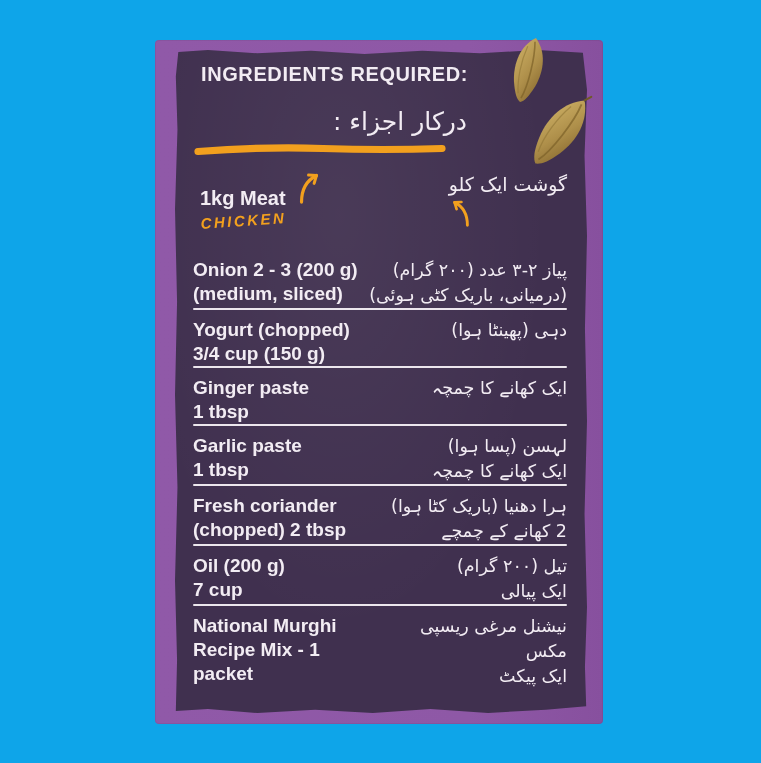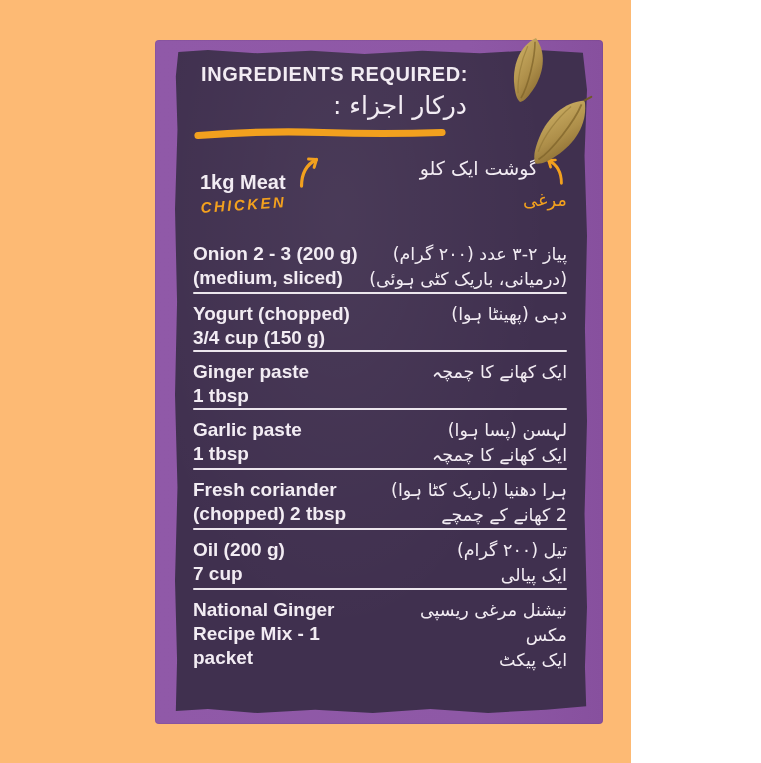--- a/index.html
+++ b/index.html
@@ -1,42 +1,42 @@
 <!DOCTYPE html>
 <html lang="en"><head>
 <meta charset="utf-8">
 <style>
   html,body{margin:0;padding:0;background:#ffffff;}
-  .stage{position:relative;width:631px;height:763px;background:#fdba74;overflow:hidden;
+  .stage{position:relative;width:761px;height:763px;background:#0ea5e9;overflow:hidden;
          font-family:"Liberation Sans",sans-serif;}
   
   .package{position:absolute;left:155px;top:40px;width:448px;height:684px;
            background:linear-gradient(90deg,#9059a8 0%,#8e58a6 70%,#87509e 100%);
            border-radius:4px;box-shadow:inset 0 0 0 1px rgba(0,0,0,0.05);}
   
   .panel{position:absolute;left:20px;top:10px;width:412px;height:663px;
          background:radial-gradient(ellipse at 40% 25%,rgba(255,255,255,0.05),rgba(0,0,0,0) 60%),#40304f;
          clip-path:polygon(0.8% 0.3%,8% 0%,20% 0.5%,33% 0.1%,46% 0.6%,60% 0.1%,74% 0.5%,88% 0%,99% 0.4%,
            100% 6%,99.4% 16%,100% 28%,99.5% 42%,100% 56%,99.4% 70%,100% 84%,99.5% 93%,99.8% 99%,
            90% 99.5%,76% 100%,62% 99.4%,48% 100%,34% 99.5%,20% 100%,8% 99.4%,0.2% 99.7%,
            0.5% 92%,0% 80%,0.6% 66%,0% 52%,0.5% 38%,0% 24%,0.6% 12%,0.2% 4%);}
   .content{padding:12px 20px 0 18px;color:#f2ecf3;}
   .title-en{font-size:20px;line-height:24px;font-weight:bold;letter-spacing:0.6px;margin:0 0 0 8px;}
   .title-ur{direction:rtl;text-align:right;font-family:"DejaVu Sans",sans-serif;
-            font-size:25px;line-height:36px;padding-right:100px;margin-top:2px;}
+            font-size:25px;line-height:36px;padding-right:100px;margin-top:18px;}
   .underline{margin:3px 0 0 0;display:block;}
   
   .meat-row{display:flex;justify-content:space-between;margin-top:15px;min-height:60px;}
   .meat-left{padding-left:7px;}
   .meat-qty-line{display:flex;gap:9px;align-items:flex-start;}
   .meat-qty{font-size:20px;line-height:23px;font-weight:bold;margin-top:16px;}
   .meat-note{color:#f2a01e;font-weight:bold;font-style:italic;font-size:15px;letter-spacing:2.5px;
              transform:rotate(-4deg);transform-origin:left top;margin-top:5px;}
   .meat-right{text-align:right;}
-  .meat-ur-line{display:flex;gap:5px;justify-content:flex-end;align-items:flex-start;}
+  .meat-ur-line{display:flex;justify-content:flex-end;align-items:flex-start;flex-direction:column;}
   .ur{direction:rtl;font-family:"DejaVu Sans",sans-serif;}
   .meat-ur{font-size:19px;line-height:26px;}
   .meat-note-ur{color:#f2a01e;font-size:18px;line-height:24px;padding-left:24px;margin-top:-1px;}
   
   .rows{margin-top:18px;}
   .ing-row{display:flex;justify-content:space-between;align-items:flex-start;padding:8px 0 0 0;}
   .ing-en{font-size:19px;font-weight:bold;line-height:24px;}
   .ing-ur{font-size:17.5px;line-height:25px;text-align:right;}
   .divider{height:2px;background:rgba(245,240,246,0.95);border-radius:1px;}
   .pods{position:absolute;left:488px;top:30px;}
@@ -70,21 +70,20 @@
           <div class="meat-right">
             <div class="meat-ur-line">
               <span class="meat-ur ur">گوشت ایک کلو</span>
               <svg width="24" height="34" viewBox="0 0 30 38">
                 <g transform="translate(30,0) scale(-1,1)">
                   <path d="M7,33 C7,20 12,10 23,4.5" fill="none" stroke="#f2a01e" stroke-width="3.6" stroke-linecap="round"></path>
                   <path d="M23,4.5 L14.5,4 M23,4.5 L20.5,13" fill="none" stroke="#f2a01e" stroke-width="3.4" stroke-linecap="round"></path>
                 </g>
               </svg>
             </div>
-            <div class="meat-note-ur ur">مرغی</div>
           </div>
         </div>
 
         <div class="rows">
 
           <div class="ing-row">
             <div class="ing-en">
               <div>Onion 2 - 3 (200 g)</div>
               <div>(medium, sliced)</div>
             </div>
@@ -148,21 +147,21 @@
             </div>
             <div class="ing-ur ur">
               <div>تیل (۲۰۰ گرام)</div>
               <div>ایک پیالی</div>
             </div>
           </div>
           <div class="divider"></div>
 
           <div class="ing-row">
             <div class="ing-en">
-              <div>National Ginger</div>
+              <div>National Murghi</div>
               <div>Recipe Mix - 1 packet</div>
             </div>
             <div class="ing-ur ur">
               <div>نیشنل مرغی ریسپی مکس</div>
               <div>ایک پیکٹ</div>
             </div>
           </div>
 
         </div>
       </div>

